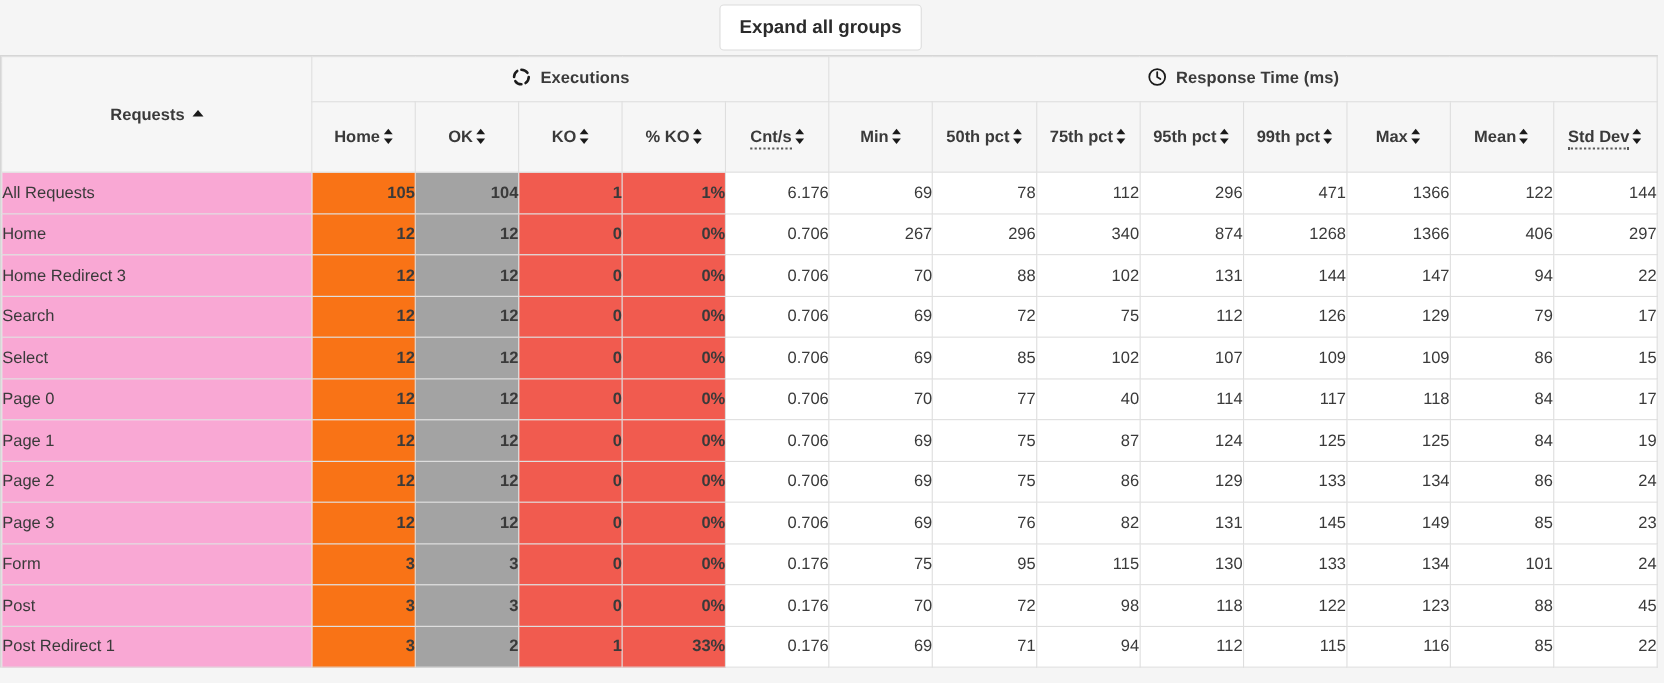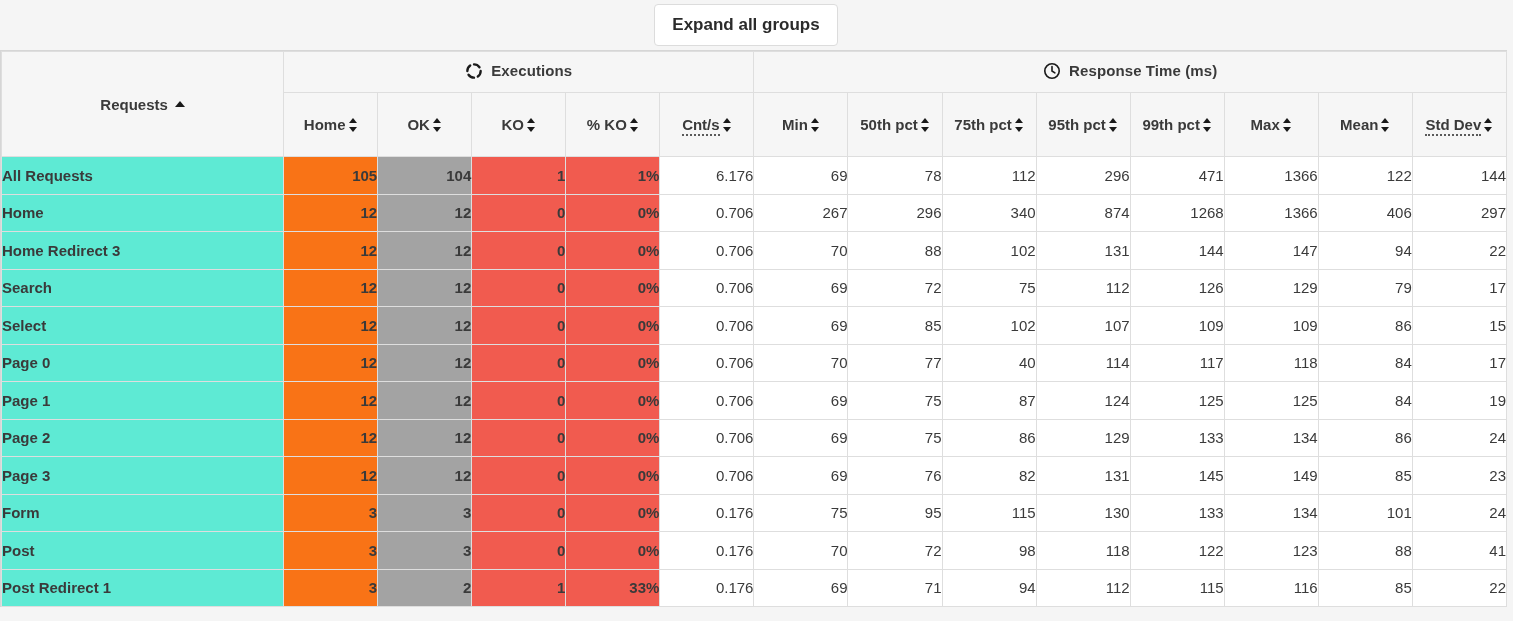--- a/index.html
+++ b/index.html
@@ -120,23 +120,23 @@
     margin-left: 7px;
     vertical-align: 3px;
   }
 
   
   tbody td { height: 37.5px; }
   td.name {
     text-align: left;
     padding-left: 18px;
     font-size: 17px;
-    font-weight: bold;
+    font-weight: normal;
     color: #1f1f1f;
-    background: #5eead4;
+    background: #f9a8d4;
     margin-left: 32px;
   }
   td.num {
     text-align: right;
     padding-right: 13px;
     background: #ffffff;
     font-size: 16px;
     color: #3c3c3c;
   }
   td.stat {
@@ -393,21 +393,21 @@
           <td class="stat c-ko">0</td>
           <td class="stat c-pko">0%</td>
           <td class="num">0.176</td>
           <td class="num">70</td>
           <td class="num">72</td>
           <td class="num">98</td>
           <td class="num">118</td>
           <td class="num">122</td>
           <td class="num">123</td>
           <td class="num">88</td>
-          <td class="num">41</td>
+          <td class="num">45</td>
         </tr>
         <tr>
           <td class="name">Post Redirect 1</td>
           <td class="stat c-total">3</td>
           <td class="stat c-ok">2</td>
           <td class="stat c-ko">1</td>
           <td class="stat c-pko">33%</td>
           <td class="num">0.176</td>
           <td class="num">69</td>
           <td class="num">71</td>

